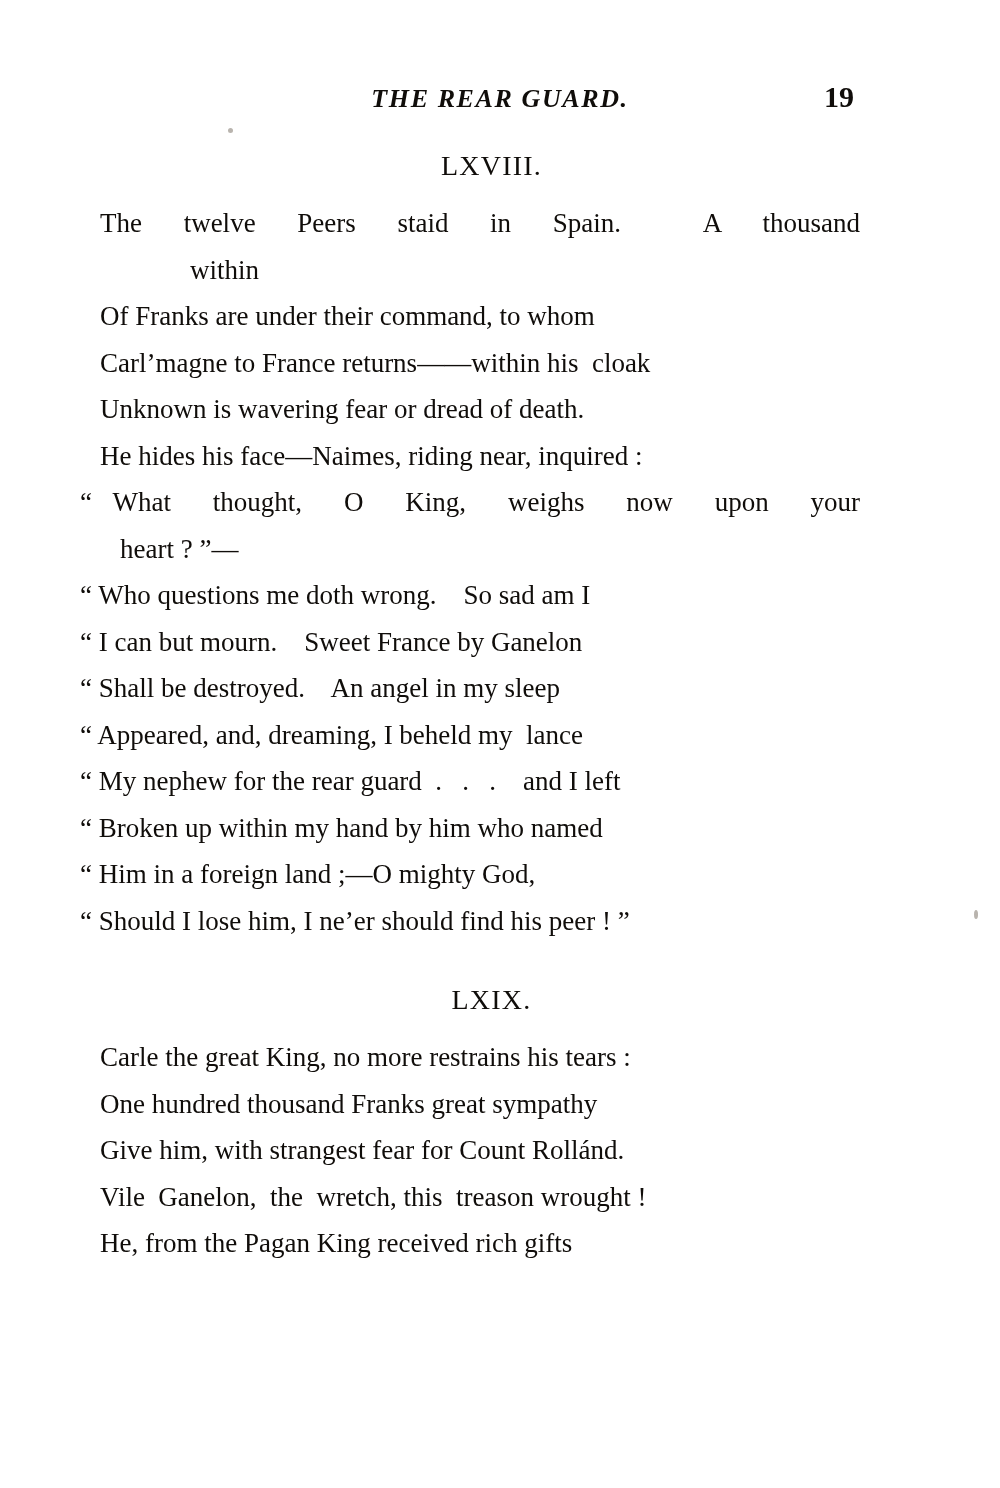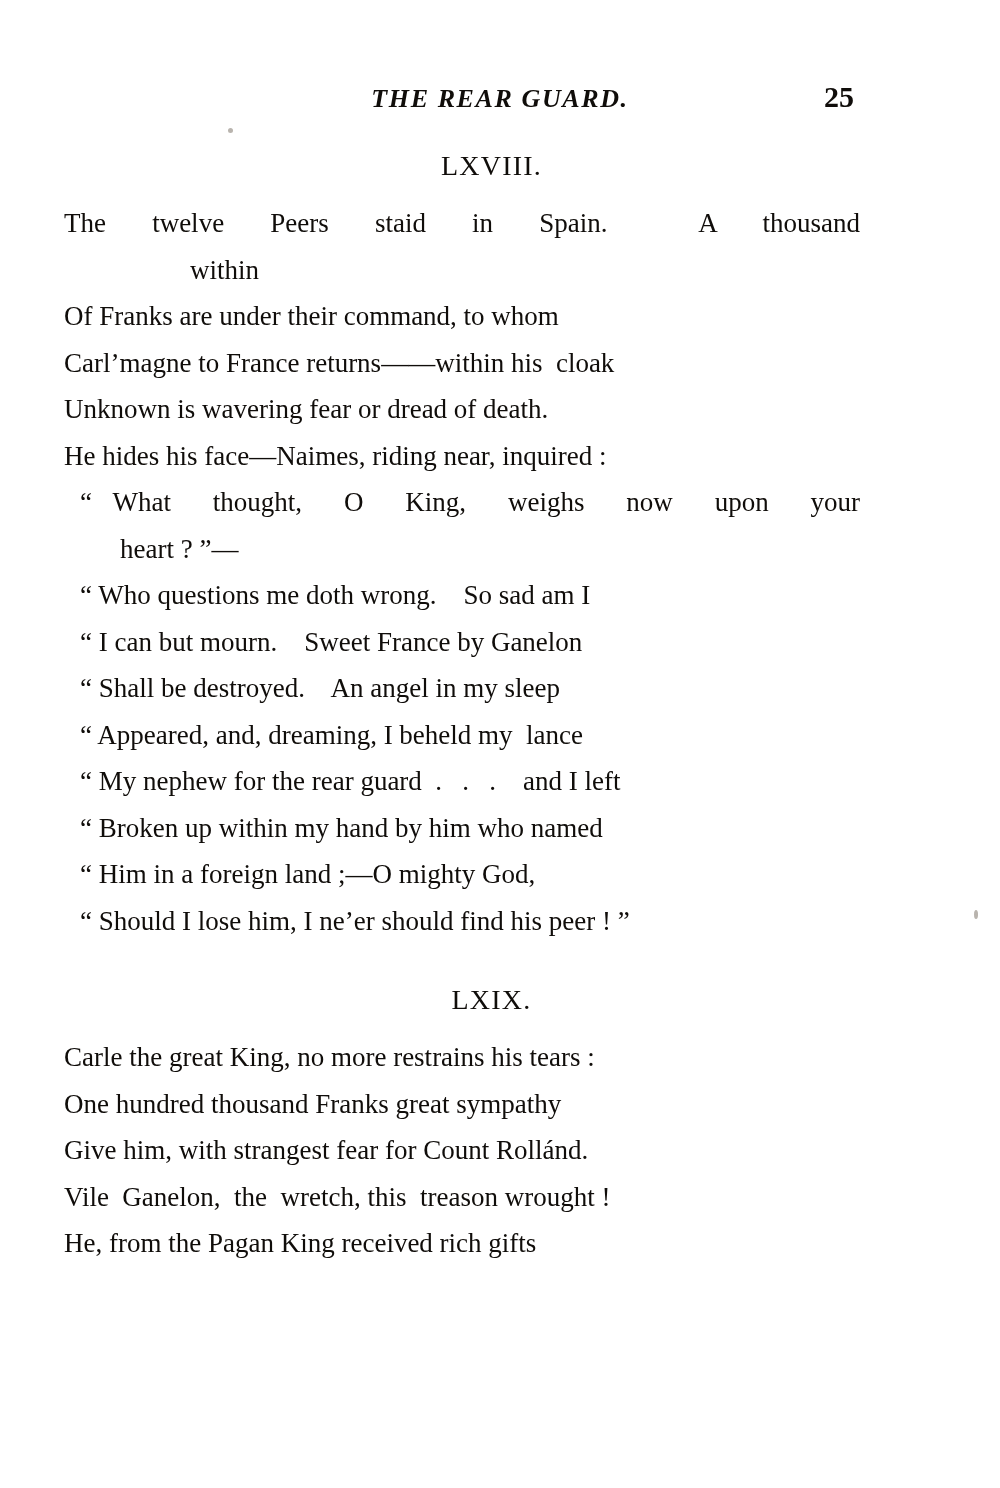--- a/index.html
+++ b/index.html
@@ -79,21 +79,21 @@
     white-space: pre-wrap;
     padding-left: 108px;
     padding-right: 140px;
     font-family: "Liberation Serif", "DejaVu Serif", serif;
   }
   
   .line.quoted {
     padding-left: 80px;
   }
   .line.indent-normal {
-    padding-left: 64px;
+    padding-left: 100px;
   }
   .line.justify {
     text-align: justify;
     text-align-last: justify;
   }
   .line.runover {
     padding-left: 190px;
   }
   .line.runover2 {
     padding-left: 120px;
@@ -117,21 +117,21 @@
     border-radius: 50%;
   }
 </style>
 </head>
 <body>
 
 <div class="page">
 
   <div class="header">
     <div class="header-title">THE REAR GUARD.</div>
-    <div class="page-number">25</div>
+    <div class="page-number">19</div>
   </div>
 
   <div class="body-block">
 
     <div class="stanza">
       <div class="stanza-number">LXVIII.</div>
       <div class="lines">
         <div class="line indent-normal justify">The  twelve  Peers  staid  in  Spain.    A  thousand</div>
         <div class="line runover">within</div>
         <div class="line indent-normal">Of Franks are under their command, to whom</div>

